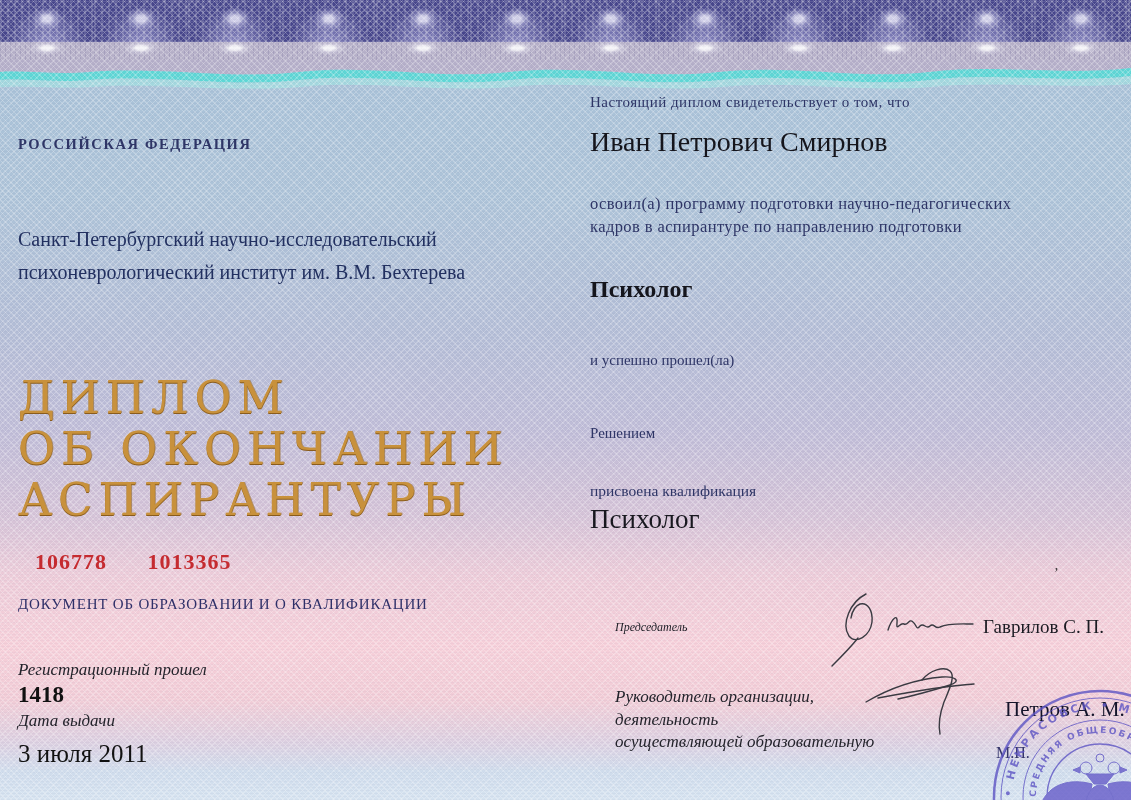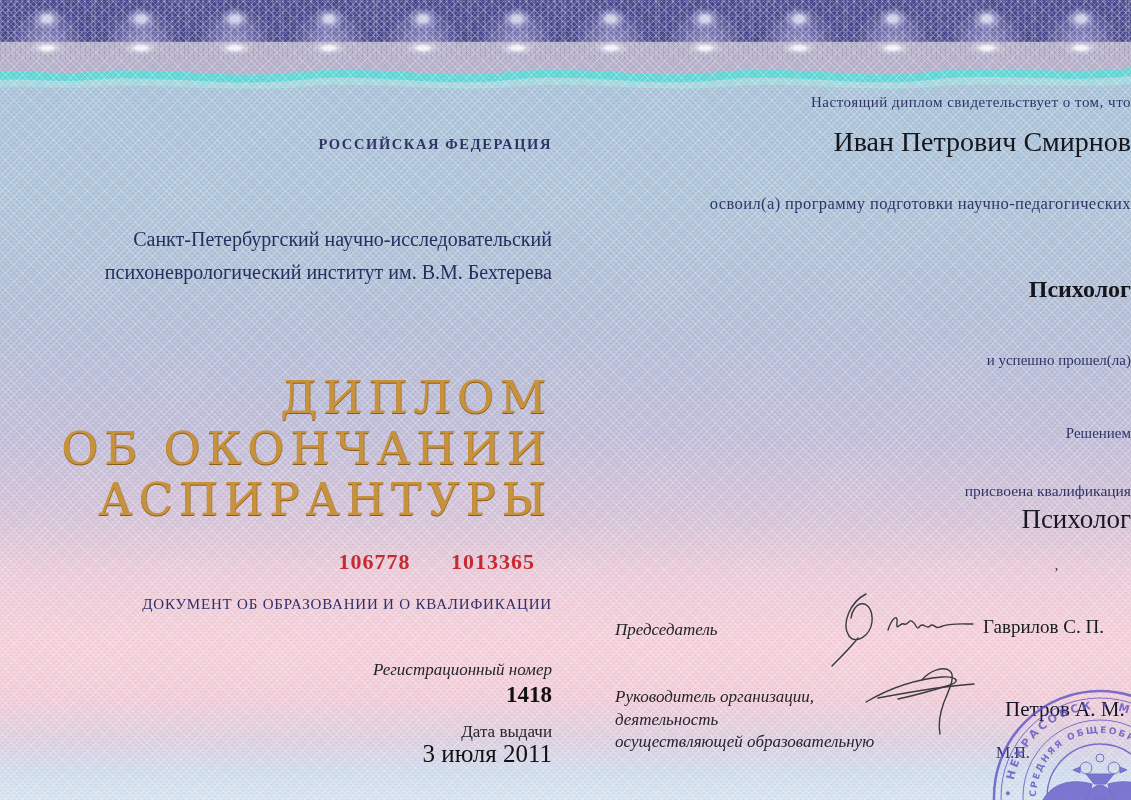--- a/index.html
+++ b/index.html
@@ -46,21 +46,21 @@
   .guilloche-mid{
     position:absolute;left:0;top:42px;width:1131px;height:20px;
     background-color:#b7b1c9;
     background-image:
       radial-gradient(ellipse 30px 12px at 50% 30%, rgba(255,255,255,.85) 0 5px, rgba(235,233,244,.4) 10px, transparent 18px),
       repeating-linear-gradient(90deg, rgba(110,105,150,.22) 0 1px, transparent 1px 5px);
     background-size:94px 20px, 94px 20px;
     z-index:2;
   }
   .wave-svg{position:absolute;left:0;top:60px;z-index:2;}
-  .center{text-align:right;}
+  .center{text-align:left;}
   .left-col{position:absolute;left:18px;top:0;width:534px;z-index:6;}
   .right-col{position:absolute;left:590px;top:0;width:541px;z-index:6;}
   .country{
     position:absolute;left:0;top:136px;width:100%;
     font-size:14.5px;letter-spacing:1.6px;color:#2e3566;font-weight:600;
   }
   .institution{
     position:absolute;left:0;top:223px;width:100%;
     font-size:20px;line-height:33px;color:#223060;
   }
@@ -77,32 +77,32 @@
     position:absolute;left:0;top:549px;width:100%;
     font-size:22px;font-weight:bold;color:#c52b30;letter-spacing:1px;
   }
   .serial .num{margin:0 17px;text-align:right;}
   .doc-type{
     position:absolute;left:0;top:596px;width:100%;
     font-size:15px;letter-spacing:.8px;color:#2e2f68;
   }
   .reg-label{position:absolute;left:0;top:660px;width:100%;font-style:italic;font-size:17px;color:#23232b;}
   .reg-number{position:absolute;left:0;top:682px;width:100%;font-weight:bold;font-size:23px;color:#111;}
-  .date-label{position:absolute;left:0;top:711px;width:100%;font-size:17px;color:#23232b;margin-top:11px;}
+  .date-label{position:absolute;left:0;top:711px;width:100%;font-style:italic;font-size:17px;color:#23232b;}
   .issue-date{position:absolute;left:0;top:740px;width:100%;font-weight:normal;font-size:25px;color:#111;}
   .intro{position:absolute;left:0;top:94px;width:100%;font-size:15px;color:#2e3566;letter-spacing:.5px;}
   .holder-name{position:absolute;left:0;top:126px;width:100%;font-weight:normal;font-size:28px;color:#15151c;}
   .program{position:absolute;left:0;top:192px;width:100%;font-size:16.5px;line-height:23px;color:#2e3566;letter-spacing:.4px;}
   .field{position:absolute;left:0;top:276px;width:100%;font-weight:bold;font-size:24px;color:#15151c;}
   .passed{position:absolute;left:0;top:352px;width:100%;font-size:15px;color:#2e3566;}
   .decision{position:absolute;left:0;top:425px;width:100%;font-size:15px;color:#2e3566;}
   .qual-label{position:absolute;left:0;top:482px;width:100%;font-size:15.5px;color:#2e3566;}
   .qualification{position:absolute;left:0;top:504px;width:100%;font-size:27px;color:#18181f;}
   .stray-mark{position:absolute;left:464px;top:566px;font-size:14px;color:#333;}
-  .chairman-label{position:absolute;left:25px;top:620px;font-style:italic;font-size:17px;color:#23232b;}
+  .chairman-label{position:absolute;left:25px;top:620px;font-style:italic;font-size:12px;color:#23232b;}
   .chairman-name{position:absolute;left:393px;top:616px;font-size:19px;color:#1b1b22;}
   .head-label{position:absolute;left:25px;top:686px;font-style:italic;font-size:17px;line-height:22.5px;color:#23232b;}
   .head-name{position:absolute;left:415px;top:697px;font-size:21px;color:#14142a;z-index:9;}
   .mp-label{position:absolute;left:406px;top:744px;font-size:16px;color:#34346a;z-index:9;}
   .sig{position:absolute;z-index:7;}
   .sig path{fill:none;stroke:#3a3a42;stroke-width:1.4;stroke-linecap:round;}
   .stamp{position:absolute;left:975px;top:672px;z-index:8;opacity:.8;}
   .stamp circle{fill:none;stroke:#5d54c4;}
   .stamp text{fill:#5d54c4;font-family:"DejaVu Sans", sans-serif;font-weight:bold;}
   .stamp .eagle{fill:#665cc9;stroke:#5d54c4;}
@@ -134,32 +134,33 @@
       <div>АСПИРАНТУРЫ</div>
     </div>
 
     <div class="serial">
       <span class="num">106778</span>
       <span class="num">1013365</span>
     </div>
 
     <div class="doc-type">ДОКУМЕНТ ОБ ОБРАЗОВАНИИ И О КВАЛИФИКАЦИИ</div>
 
-    <div class="reg-label">Регистрационный номер</div>
+    <div class="reg-label">Регистрационный прошел</div>
     <div class="reg-number">1418</div>
     <div class="date-label">Дата выдачи</div>
     <div class="issue-date">3 июля 2011</div>
   </div>
 
   <div class="right-col">
     <div class="intro center">Настоящий диплом свидетельствует о том, что</div>
     <div class="holder-name center">Иван Петрович Смирнов</div>
 
     <div class="program center">
       <div>освоил(а) программу подготовки научно-педагогических</div>
+      <div>кадров в аспирантуре по направлению подготовки</div>
     </div>
 
     <div class="field center">Психолог</div>
     <div class="passed center">и успешно прошел(ла)</div>
     <div class="decision center">Решением</div>
     <div class="qual-label center">присвоена квалификация</div>
     <div class="qualification center">Психолог</div>
     <div class="stray-mark">’</div>
 
     <div class="chairman-label">Председатель</div>

